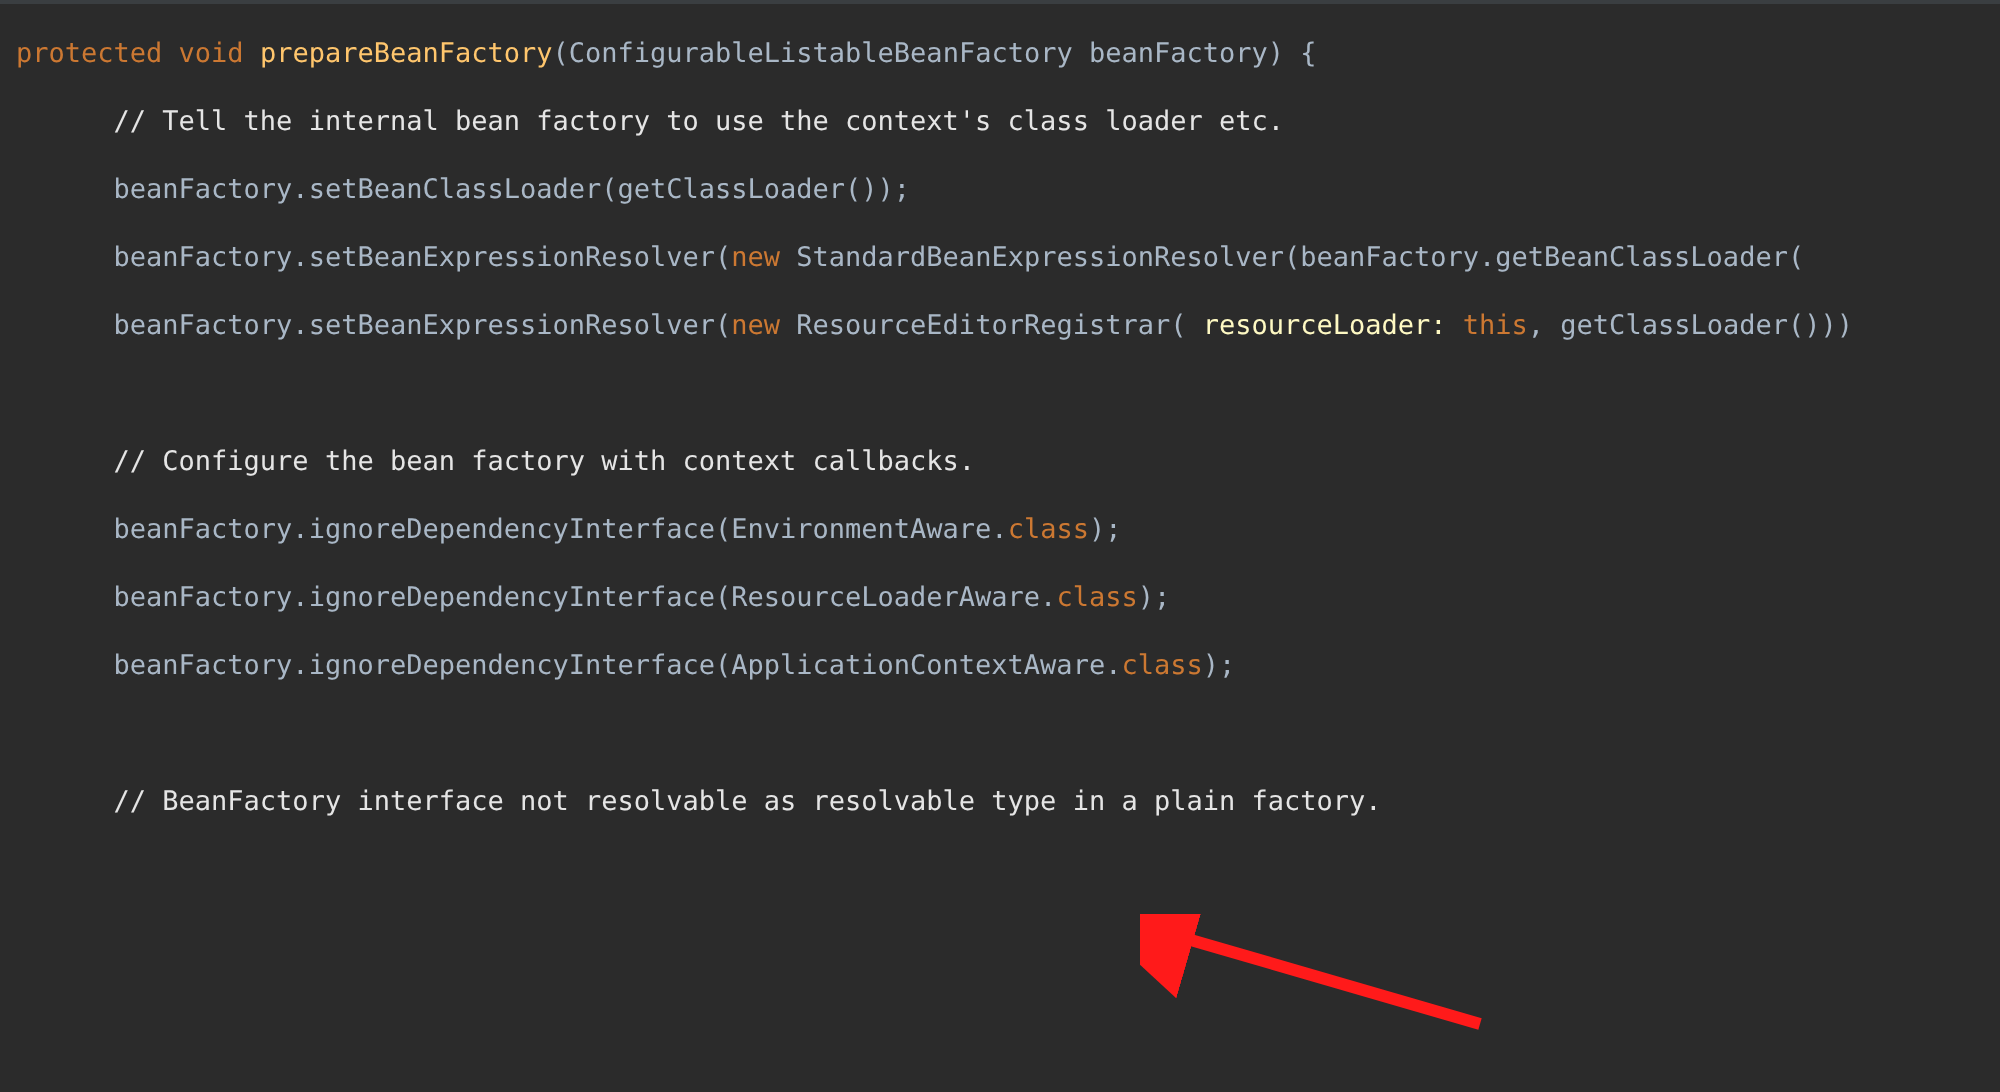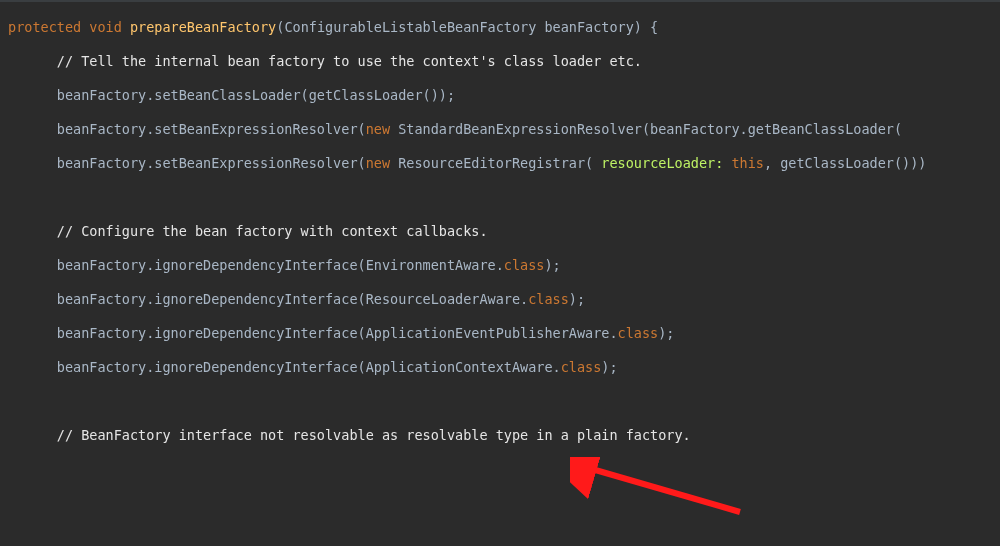--- a/index.html
+++ b/index.html
@@ -22,21 +22,21 @@
   }
   .topline {
     position: absolute;
     top: 0; left: 0; right: 0; height: 2px;
     background: #3a3e41;
   }
   .ln { display: block; }
   .kw { color: #cc7832; }           
   .mthdef { color: #ffc66d; }        
   .cmt { color: #e5e5e5; }           
-  .hint { color: #bef264; font-style: normal; }
+  .hint { color: #fef9c3; font-style: normal; }
 
   .arrow {
     position: absolute;
     left: 570px;
     top: 457px;
     width: 180px;
     height: 60px;
     pointer-events: none;
   }
 </style>
@@ -48,21 +48,20 @@
 <div class="code">
 <span class="ln"><span class="kw">protected void</span> <span class="mthdef">prepareBeanFactory</span><span>(ConfigurableListableBeanFactory beanFactory) {</span></span>
 <span class="ln">      <span class="cmt">// Tell the internal bean factory to use the context's class loader etc.</span></span>
 <span class="ln">      <span>beanFactory.setBeanClassLoader(getClassLoader());</span></span>
 <span class="ln">      <span>beanFactory.setBeanExpressionResolver(</span><span class="kw">new</span><span> StandardBeanExpressionResolver(beanFactory.getBeanClassLoader(</span></span>
 <span class="ln">      <span>beanFactory.setBeanExpressionResolver(</span><span class="kw">new</span><span> ResourceEditorRegistrar(</span><span class="hint"> resourceLoader: </span><span class="kw">this</span><span>, getClassLoader()))</span></span>
 <span class="ln"> </span>
 <span class="ln">      <span class="cmt">// Configure the bean factory with context callbacks.</span></span>
 <span class="ln">      <span>beanFactory.ignoreDependencyInterface(EnvironmentAware.</span><span class="kw">class</span><span>);</span></span>
 <span class="ln">      <span>beanFactory.ignoreDependencyInterface(ResourceLoaderAware.</span><span class="kw">class</span><span>);</span></span>
-<span class="ln">      <span>beanFactory.ignoreDependencyInterface(ApplicationEventPublisherAware.</span><span class="kw">class</span><span>);</span></span>
 <span class="ln">      <span>beanFactory.ignoreDependencyInterface(ApplicationContextAware.</span><span class="kw">class</span><span>);</span></span>
 <span class="ln"> </span>
 <span class="ln">      <span class="cmt">// BeanFactory interface not resolvable as resolvable type in a plain factory.</span></span>
 
 
 
 
 
 
 

